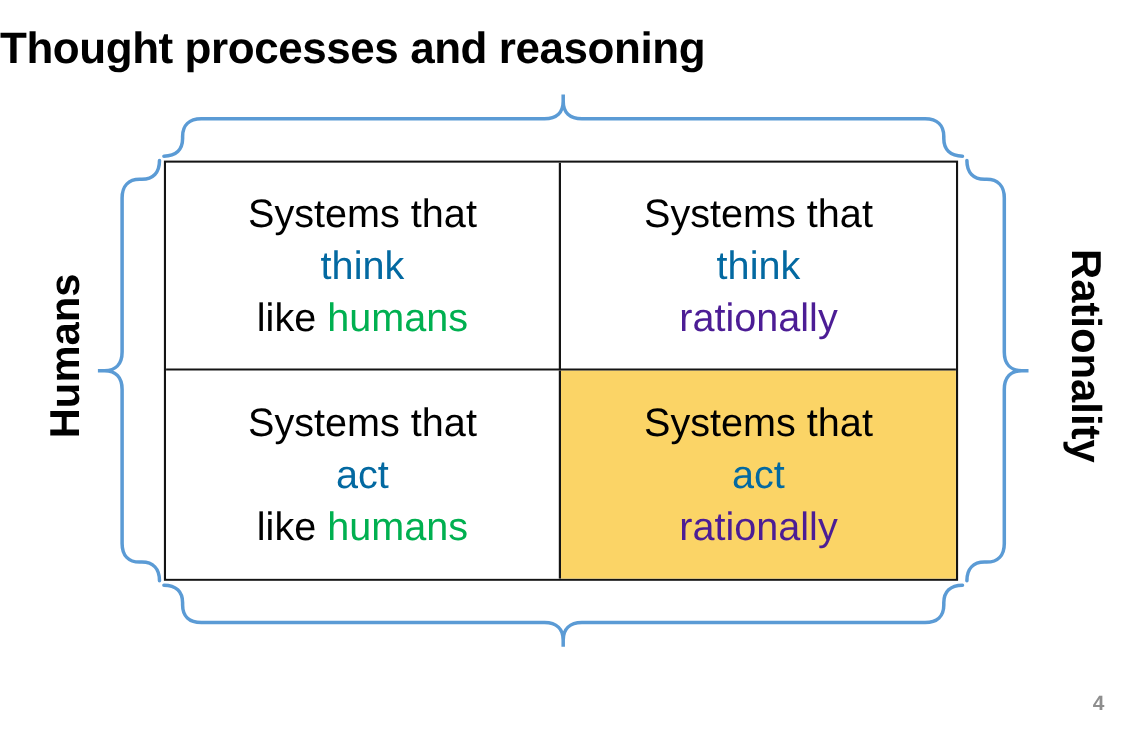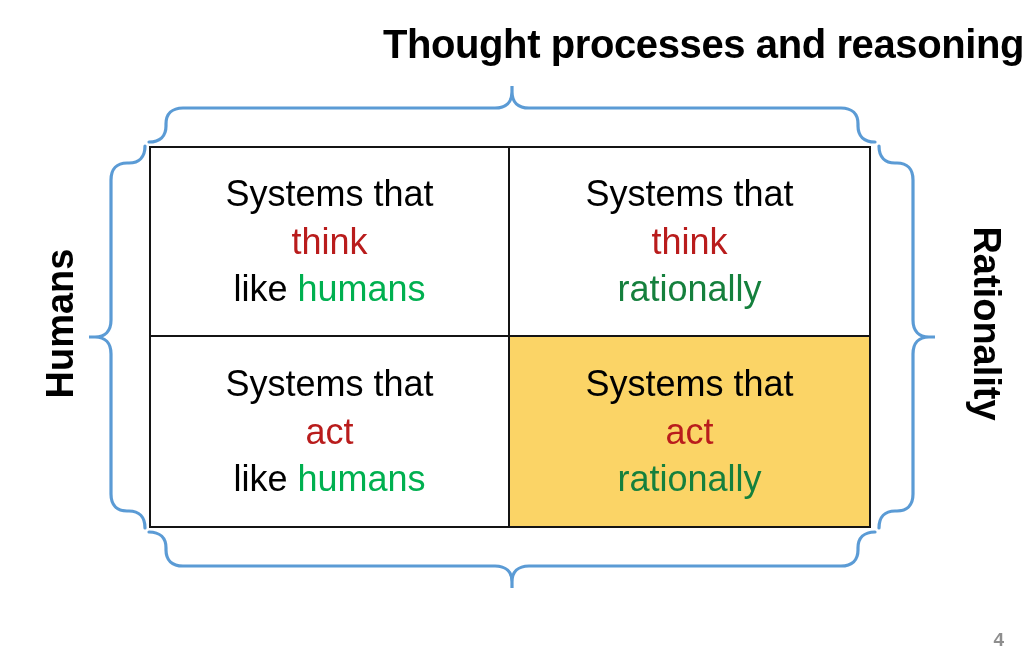--- a/index.html
+++ b/index.html
@@ -17,21 +17,21 @@
     background: #ffffff;
     overflow: hidden;
   }
 
   
   .title-top {
     position: absolute;
     left: 0;
     top: 22px;
     width: 1024px;
-    text-align: right;
+    text-align: left;
     font-size: 40px;
     font-weight: bold;
     color: #000000;
     letter-spacing: -0.4px;
     white-space: nowrap;
   }
 
   
   .title-bottom {
     position: absolute;
@@ -108,23 +108,23 @@
     font-size: 36px;
     line-height: 1.33;
     color: #000000;
   }
   .cell.col-left  { border-right: 2px solid #141414; }
   .cell.row-top   { border-bottom: 2px solid #141414; }
   .cell.highlight { background: #FBD466; }
 
   .cell .line { white-space: nowrap; }
   .w-black { color: #000000; }
-  .w-red   { color: #b91c1c; }
+  .w-red   { color: #0369a1; }
   .w-green { color: #00B050; }
-  .w-blue  { color: #15803d; }
+  .w-blue  { color: #4c1d95; }
 
   
   .page-num {
     position: absolute;
     right: 20px;
     bottom: 12px;
     font-size: 19px;
     font-weight: bold;
     color: #8E8E8E;
   }

